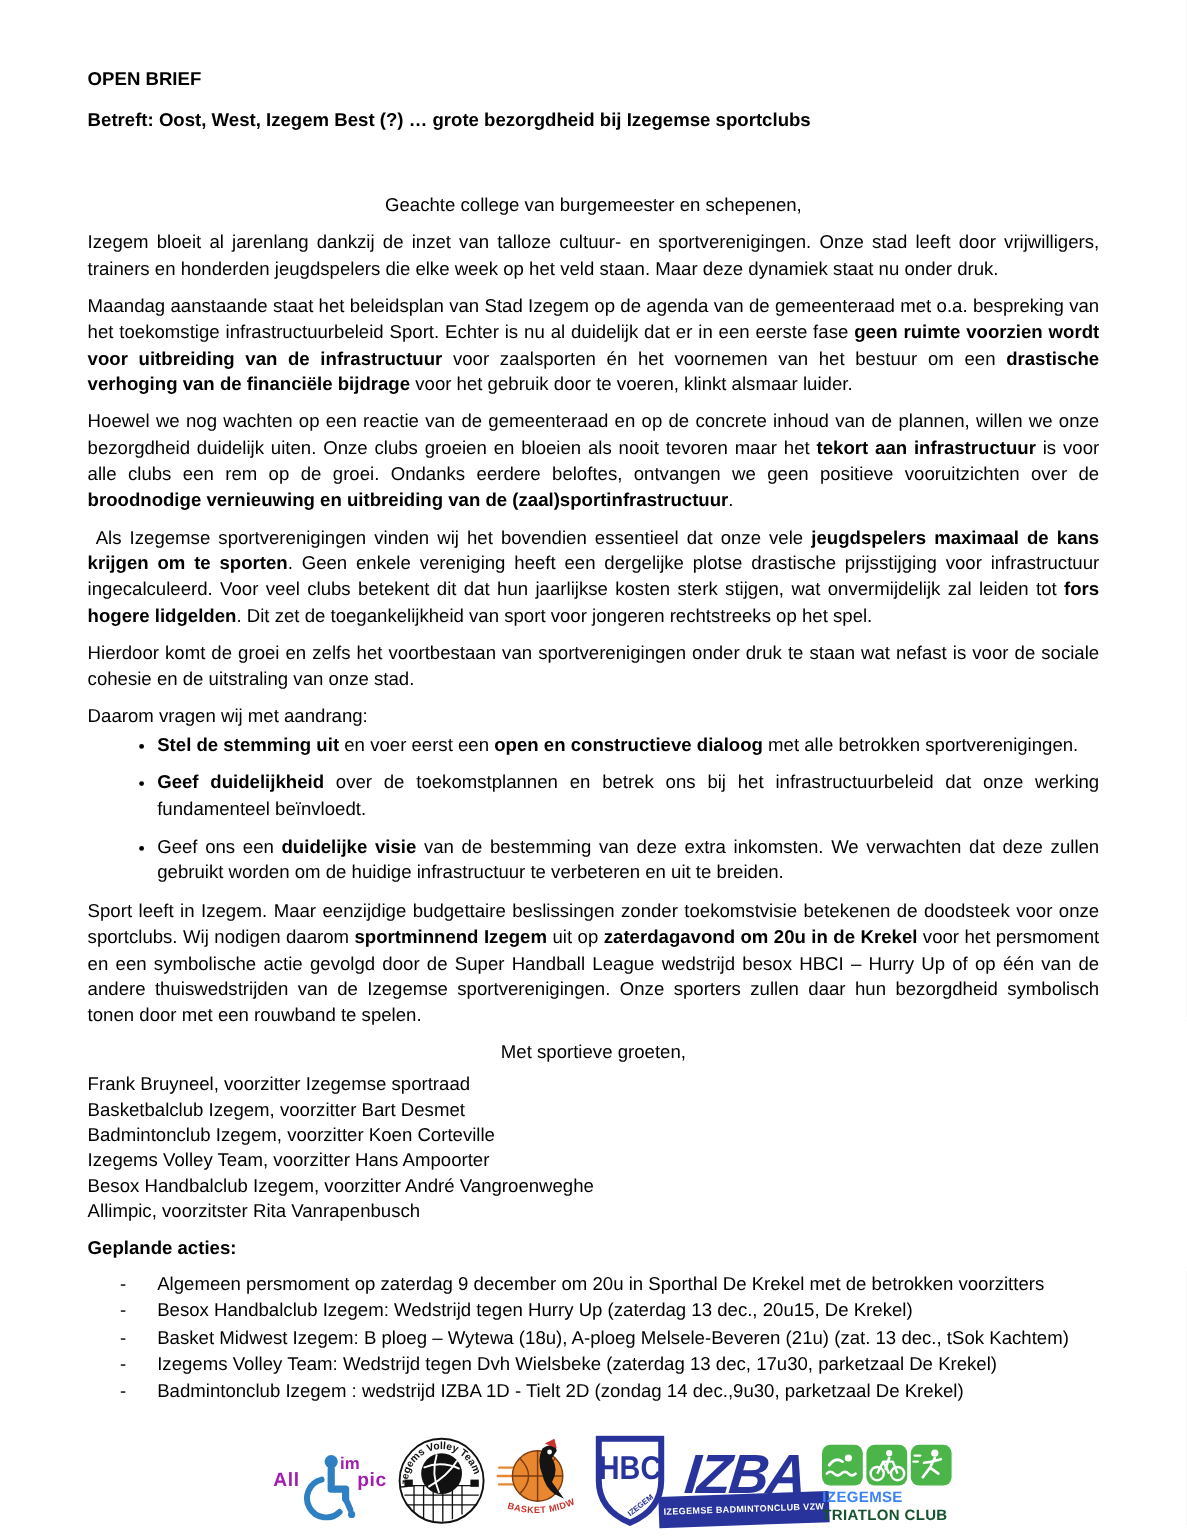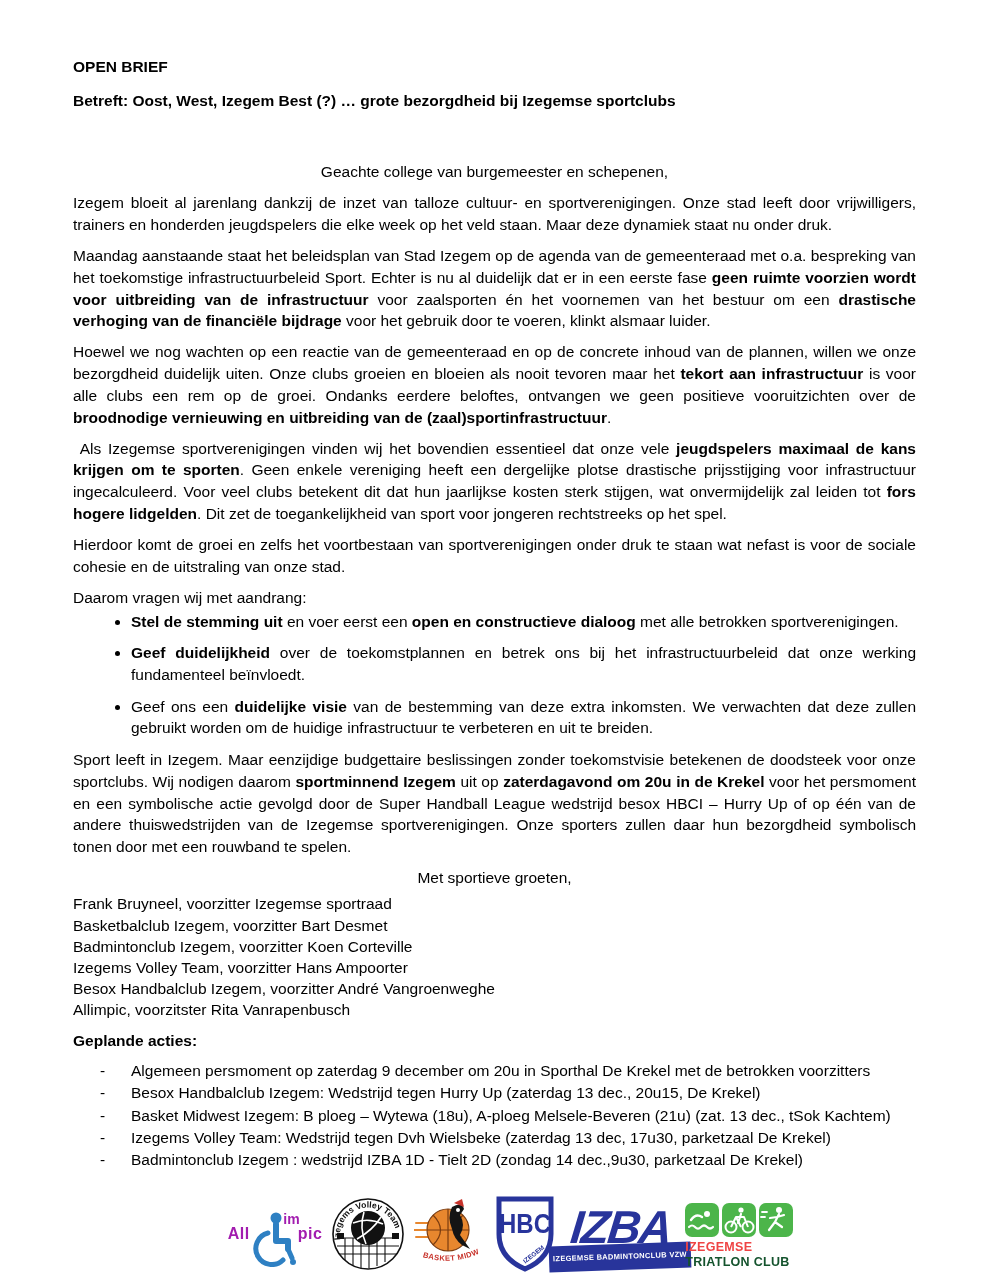--- a/index.html
+++ b/index.html
@@ -227,18 +227,18 @@
           <path d="M9 24 L14 14 L22 14 L26 24 M14 14 L19 24" stroke="#ffffff" stroke-width="2" fill="none" stroke-linejoin="round"></path>
           <circle cx="19" cy="7" r="2.6" fill="#ffffff"></circle>
           <path d="M16 20 L19 11" stroke="#ffffff" stroke-width="2.2" stroke-linecap="round"></path>
         </svg>
         <svg class="tile" viewBox="0 0 34 34" style="background:#4cb54a;border-radius:7px">
           <circle cx="20" cy="7" r="3" fill="#ffffff"></circle>
           <path d="M20 11 L16 19 M16 19 L23 24 M16 19 L10 27 M18 14 L25 12 M18 14 L11 15" stroke="#ffffff" stroke-width="2.2" fill="none" stroke-linecap="round" stroke-linejoin="round"></path>
           <path d="M3 9 H8 M2 14 H6" stroke="#ffffff" stroke-width="1.8" stroke-linecap="round"></path>
         </svg>
       </div>
-      <div class="tl" style="color:#ef4444">IZEGEMSE</div>
+      <div class="tl" style="color:#3b82f6">IZEGEMSE</div>
       <div class="tl" style="color:#14532d">TRIATLON CLUB</div>
     </div>
 
   </div>
 </div>
 
 </body></html>

